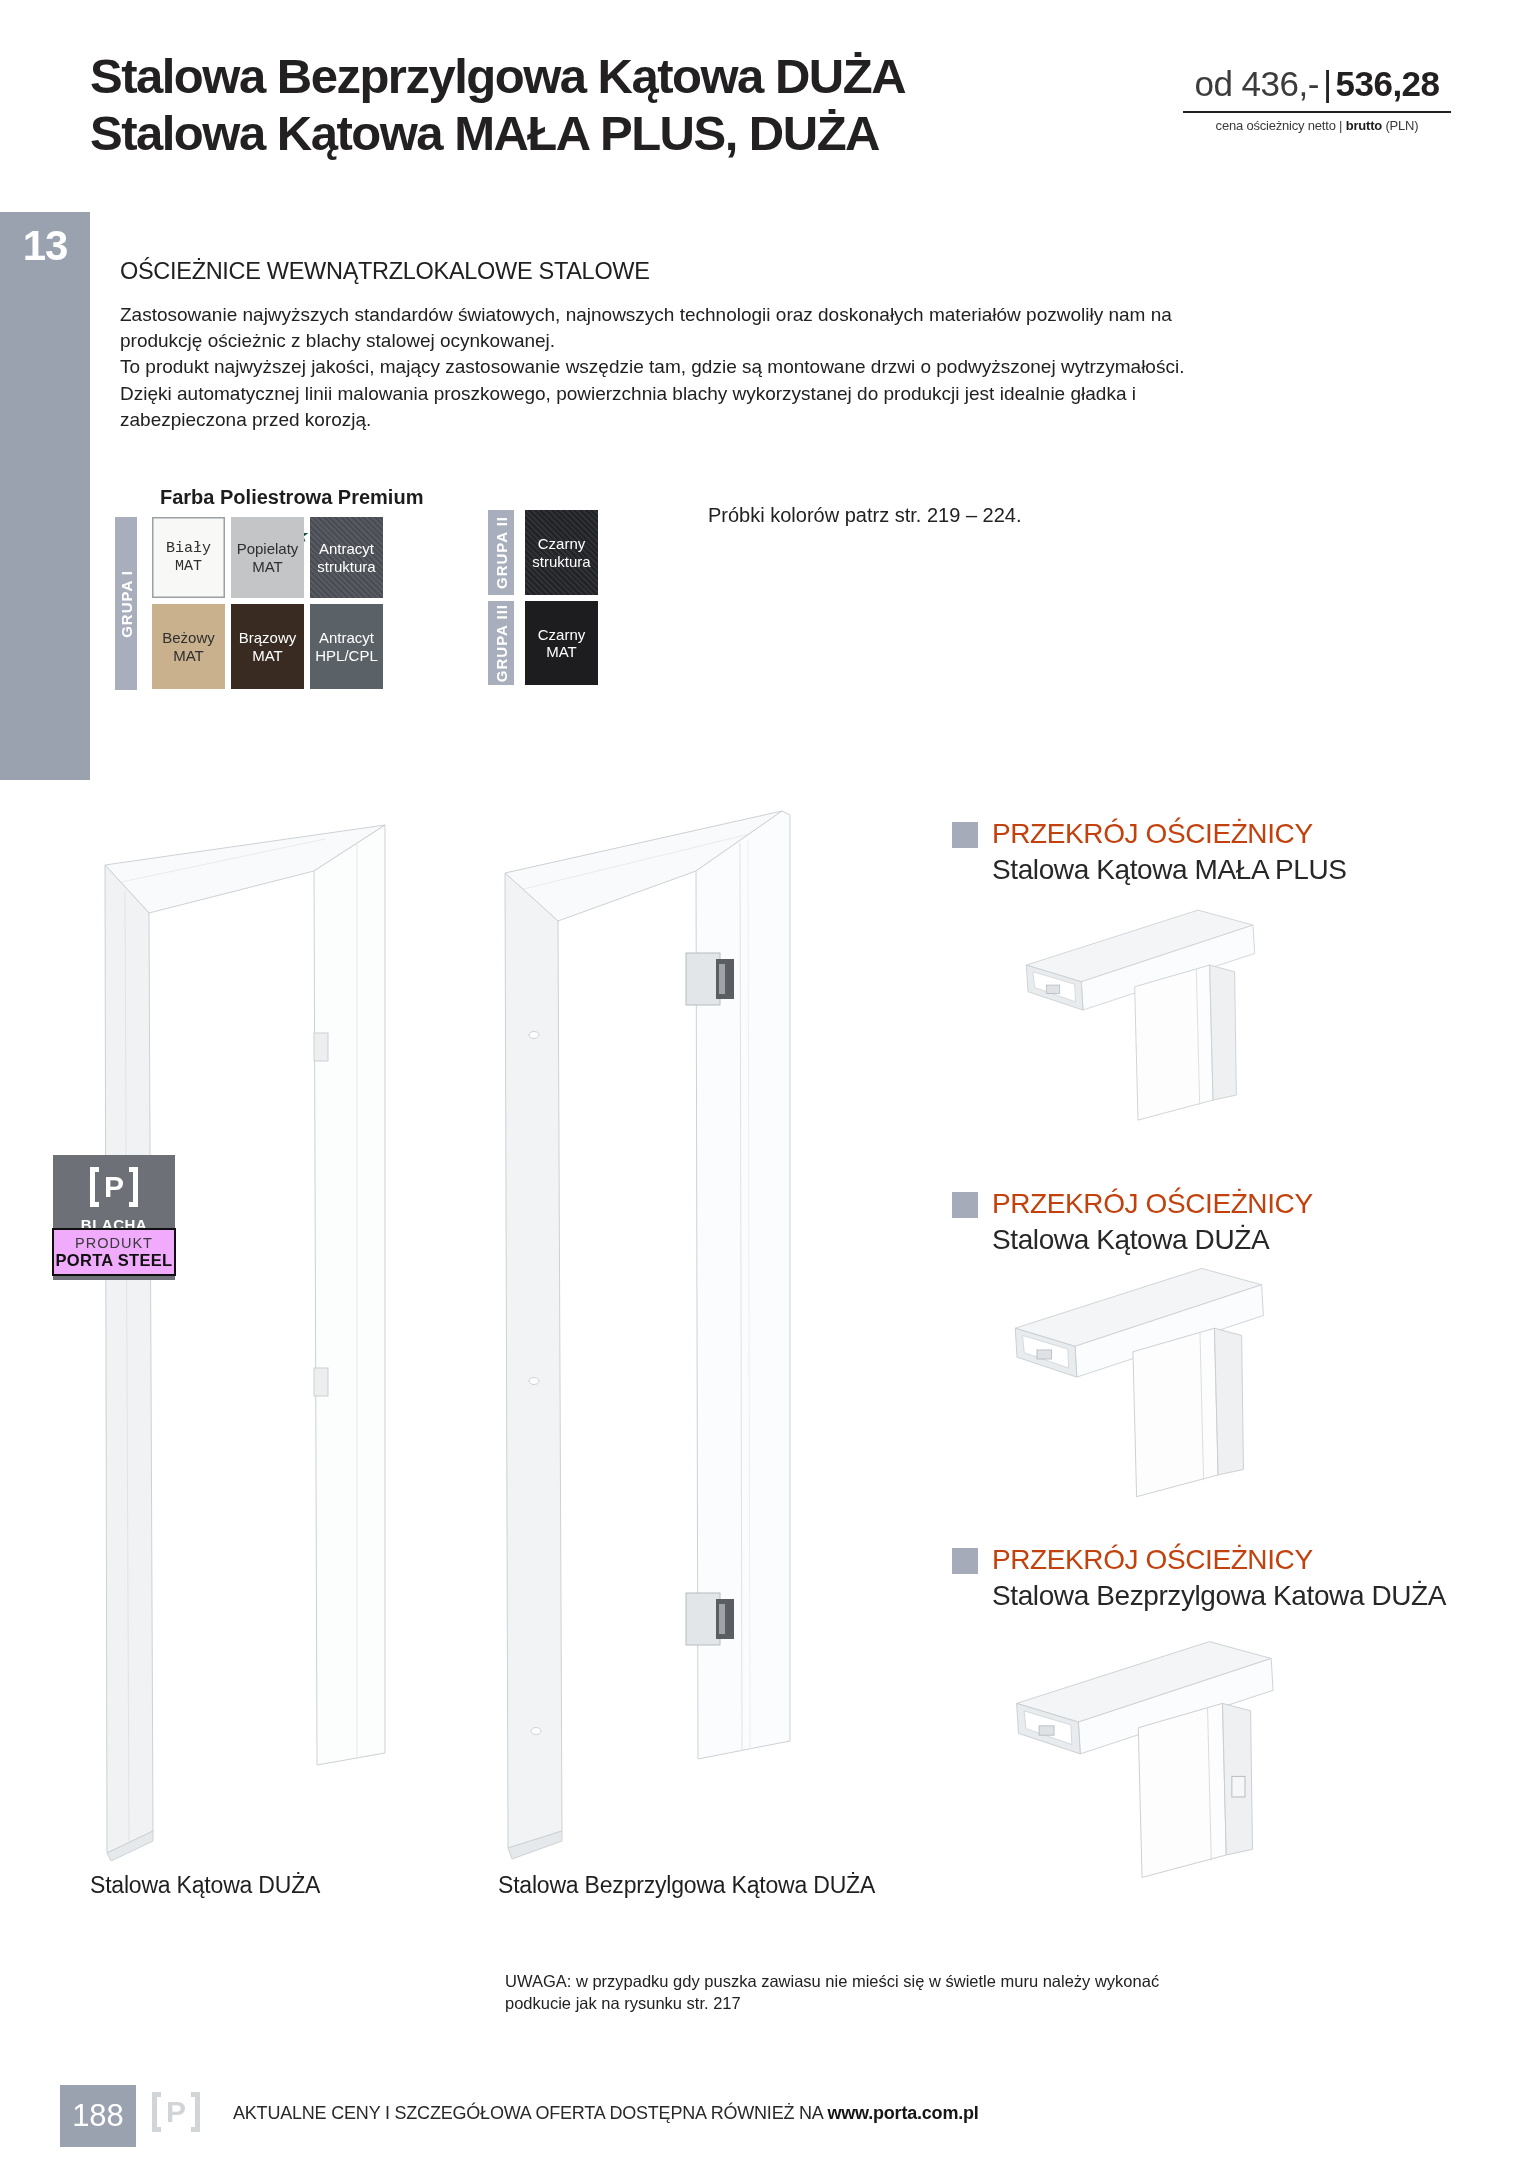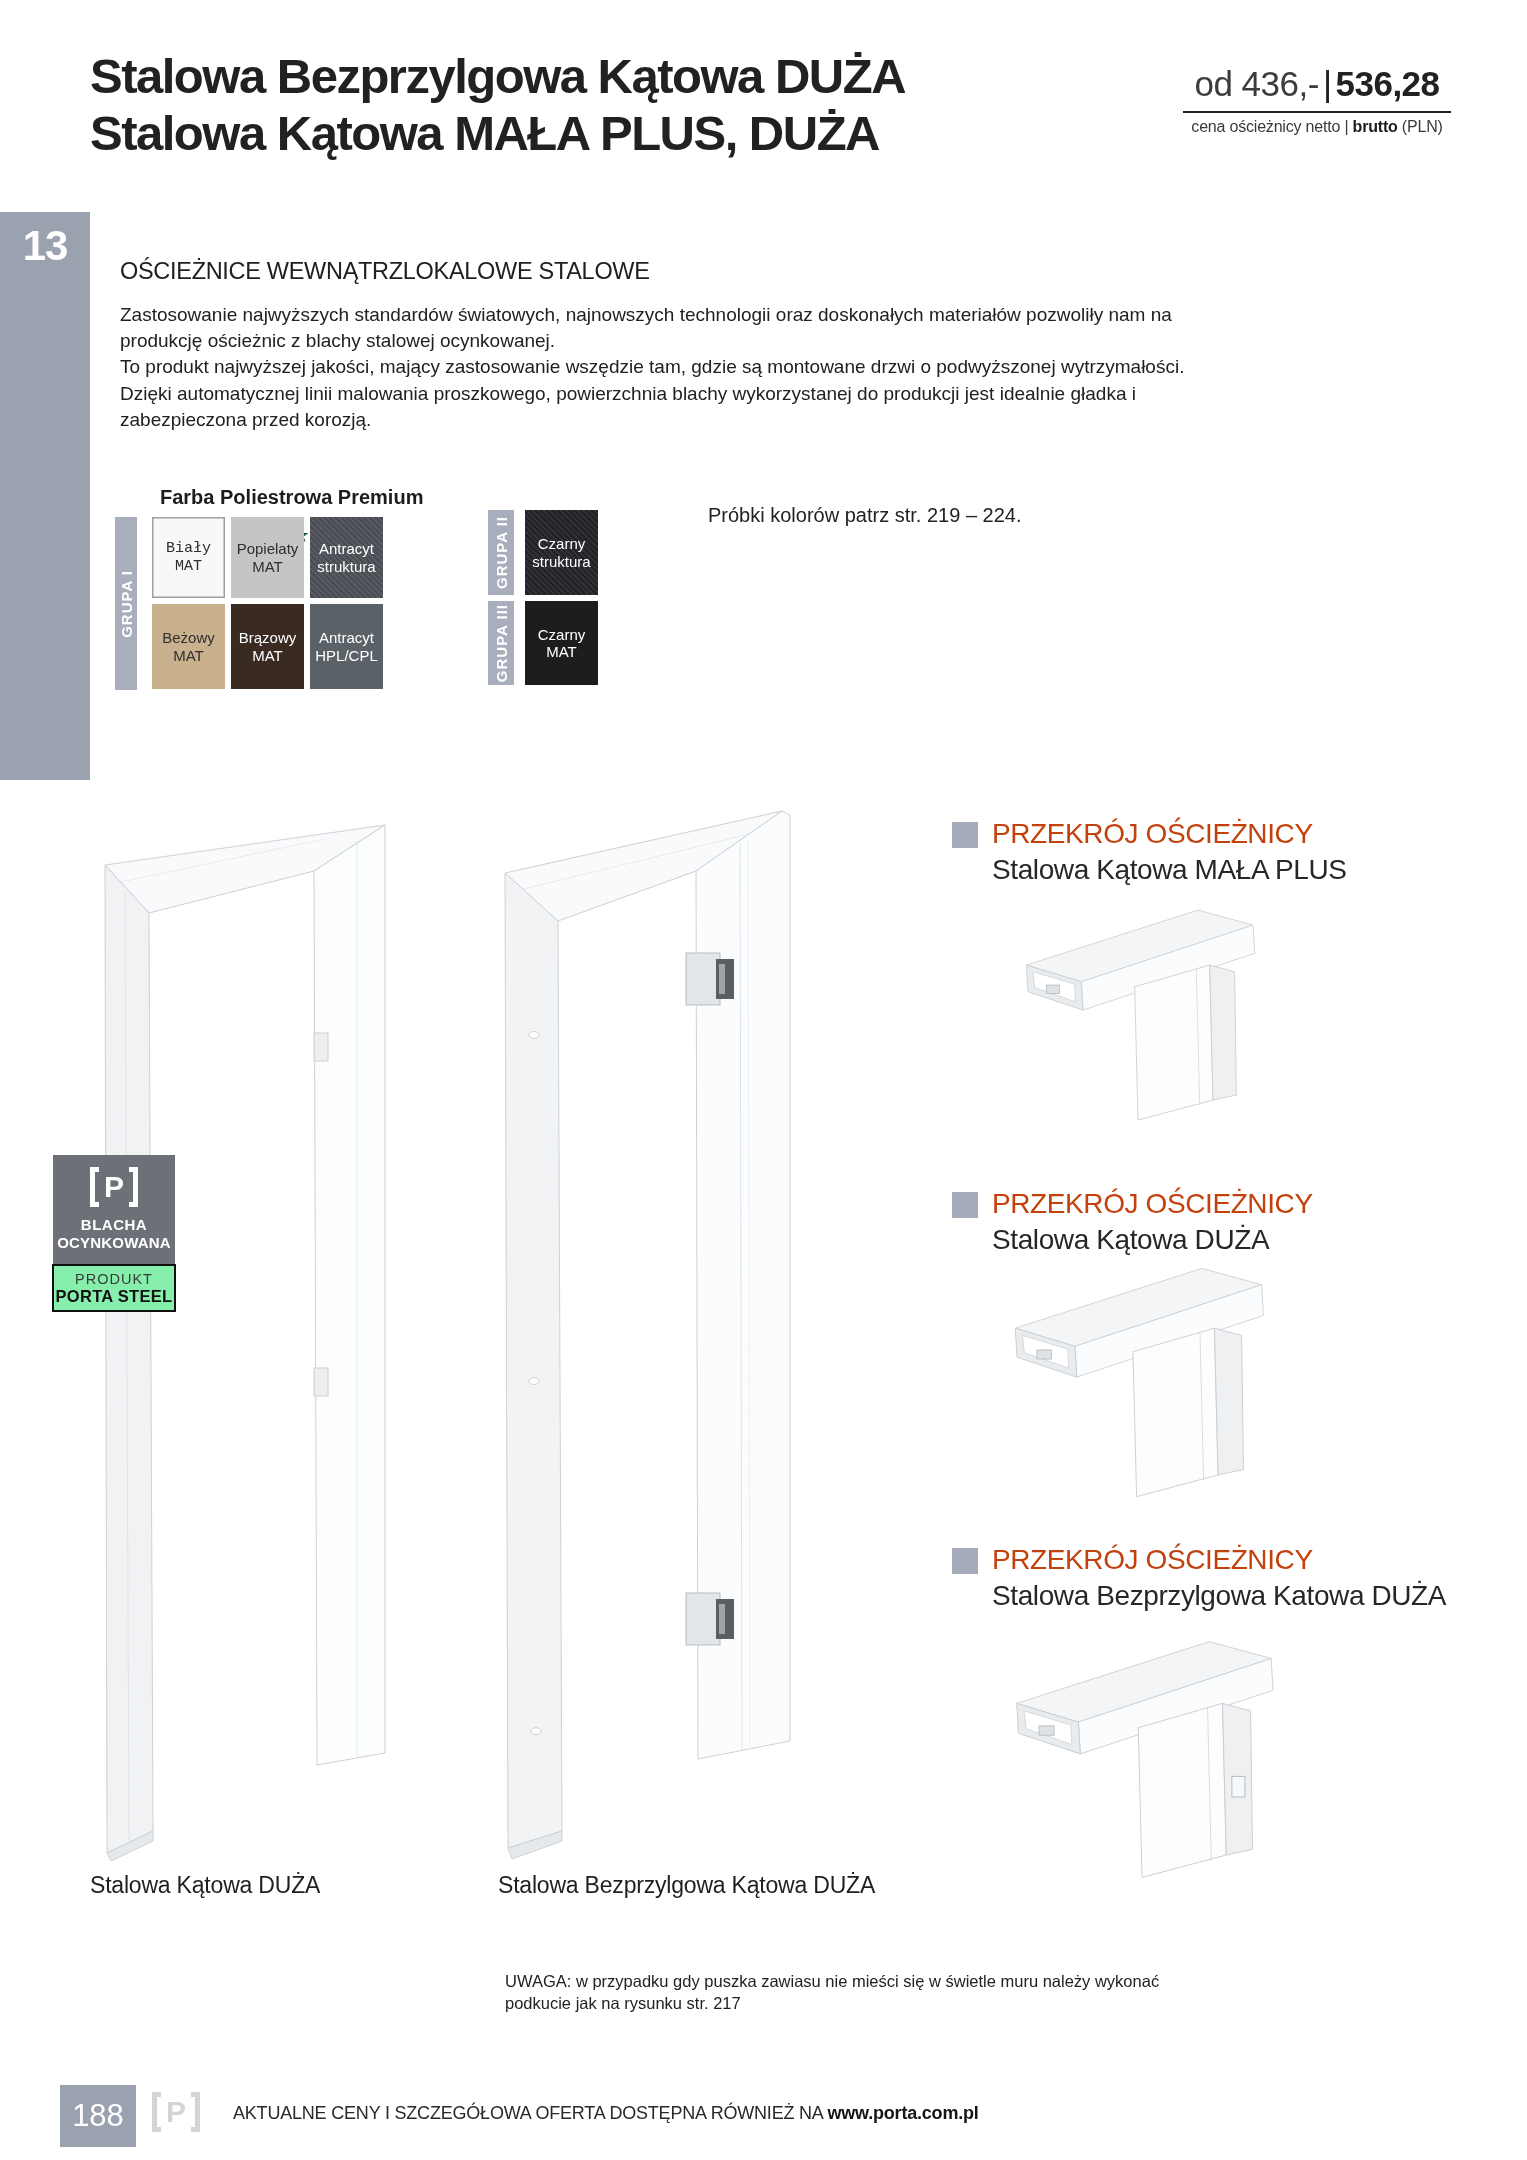--- a/index.html
+++ b/index.html
@@ -16,21 +16,21 @@
 
   
   .title{left:90px;top:48px;font-size:49px;line-height:57px;font-weight:bold;color:#232021;letter-spacing:-1.5px;white-space:nowrap;}
 
   
   .price-block{left:1183px;top:64px;width:268px;text-align:center;}
   .price-line{font-size:35px;letter-spacing:-0.5px;color:#3c3c3d;white-space:nowrap;}
   .price-line .gross{font-weight:bold;color:#232021;}
   .price-line .sep{font-weight:300;color:#232021;padding:0 4px;}
   .price-rule{border-bottom:2.5px solid #232021;margin-top:7px;}
-  .price-caption{margin-top:5px;font-size:16px;letter-spacing:-0.2px;color:#3a3a3b;white-space:nowrap;}
+  .price-caption{margin-top:5px;font-size:13px;letter-spacing:-0.2px;color:#3a3a3b;white-space:nowrap;}
   .price-caption b{color:#1c1c1d;}
 
   
   .intro-heading{left:120px;top:258px;font-size:23.5px;font-weight:500;letter-spacing:-0.3px;color:#202021;}
   .intro-text{left:120px;top:302px;width:1115px;font-size:19px;line-height:1.38;color:#212122;}
 
   
   .paint-row{left:160px;top:486px;display:flex;align-items:center;gap:14px;flex-direction:column;}
   .paint-label{font-size:20px;font-weight:bold;color:#1d1d1e;}
   .stars{font-size:20px;letter-spacing:2px;color:#14513d;}
@@ -50,21 +50,21 @@
 
   
   .badge{left:53px;top:1155px;width:122px;height:125px;background:#6d7177;display:flex;flex-direction:column;align-items:center;padding-top:12px;box-sizing:border-box;}
   .plogo{display:flex;align-items:center;}
   .plogo .br{width:9px;height:40px;box-sizing:border-box;}
   .plogo .br.l{border:5px solid #fff;border-right:none;}
   .plogo .br.r{border:5px solid #fff;border-left:none;}
   .plogo .p{font-weight:bold;font-size:30px;color:#fff;padding:0 5px;line-height:40px;}
   .badge-l1{margin-top:9px;font-size:15px;font-weight:bold;color:#fff;letter-spacing:0.5px;}
   .badge-l2{margin-top:1px;font-size:15px;font-weight:bold;color:#fff;letter-spacing:0.2px;}
-  .product-box{left:52px;top:1264px;width:124px;height:48px;background:#86efac;border:2.5px solid #101010;box-sizing:border-box;display:flex;flex-direction:column;align-items:center;justify-content:center;}
+  .product-box{left:52px;top:1228px;width:124px;height:48px;background:#f0abfc;border:2.5px solid #101010;box-sizing:border-box;display:flex;flex-direction:column;align-items:center;justify-content:center;}
   .product-l1{font-size:14.5px;color:#3a3a3a;letter-spacing:1px;}
   .product-l2{font-size:16.5px;font-weight:bold;color:#101010;letter-spacing:0.3px;}
 
   
   .fig-caption{font-size:23px;color:#1f1f20;letter-spacing:-0.2px;}
   .notice{left:505px;top:1970px;width:680px;font-size:16.5px;line-height:1.35;color:#222;}
   .footer-box{left:60px;top:2085px;width:76px;height:62px;background:#9aa2b0;color:#fff;font-size:31px;font-weight:500;text-align:center;line-height:62px;}
   .footer-logo{left:152px;top:2092px;}
   .footer-logo .br.l{border-color:#d2d5d8;}
   .footer-logo .br.r{border-color:#d2d5d8;}

